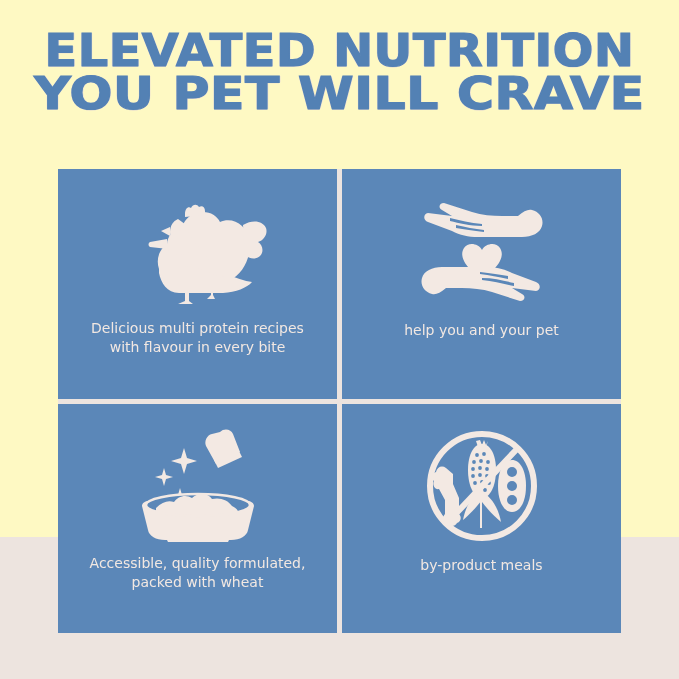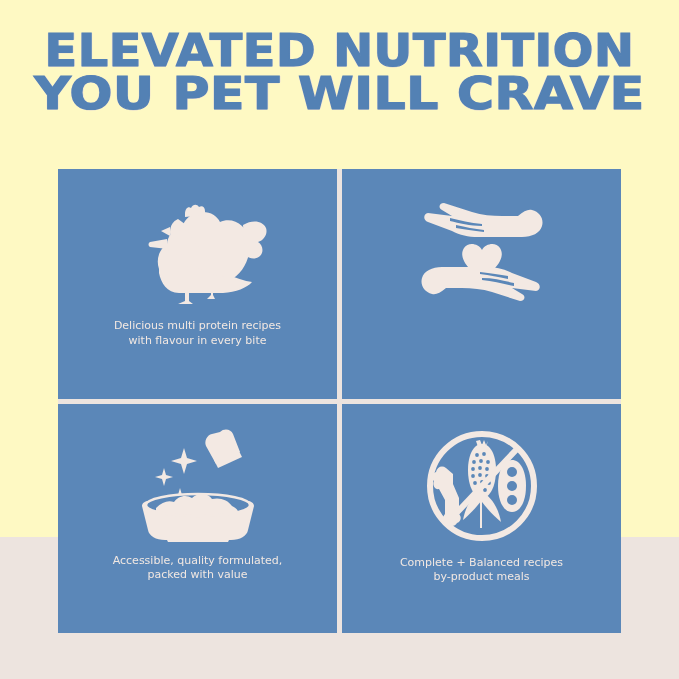--- a/index.html
+++ b/index.html
@@ -84,21 +84,21 @@
     flex: 0 0 auto;
     display: flex;
     align-items: center;
     justify-content: center;
     width: 100%;
   }
 
   .panel-caption {
     color: #f2e8e2;
     font-family: "DejaVu Sans", sans-serif;
-    font-size: 11px;
+    font-size: 14px;
     line-height: 1.36;
     text-align: center;
     padding: 0 14px;
     box-sizing: border-box;
     width: 100%;
   }
 
   
   .panel-1 .panel-icon { height: 128px; padding-top: 18px; }
   .panel-1 .panel-caption { margin-top: 4px; }
@@ -200,20 +200,21 @@
                      C114 98 113 103 108 103 L80 94 C70 91 60 90 50 90
                      L34 90 C28 95 24 97 20 96 Z"></path>
             <g fill="#5b87b8">
               <path d="M102 88 C92 86 82 83 70 82 L70 80 C82 80 93 83 102 85 Z"></path>
               <path d="M96 81 C86 79 78 77 68 76 L68 74 C79 75 88 77 96 78 Z"></path>
             </g>
           </g>
         </svg>
       </div>
       <div class="panel-caption">
+        <div>help you and your pet</div>
       </div>
     </div>
 
     <div class="panel panel-3">
       <div class="panel-icon">
         <svg class="icon-svg" width="140" height="116" viewBox="0 0 140 116" aria-hidden="true">
           <g class="cream">
 
             <path d="M92 6 C96 2 103 3 105 8 L112 26 L88 38 L78 20
                      C76 15 79 9 84 8 Z"></path>
@@ -235,21 +236,21 @@
 
           <path class="cream" d="M28 82 C34 76 40 74 46 76 C50 70 58 68 64 72
                    C70 66 80 67 84 73 C92 71 100 74 104 80
                    C108 82 110 84 110 86 C96 91 44 91 28 86 Z"></path>
 
           <ellipse class="cream-stroke" cx="70" cy="79" rx="52" ry="11" stroke-width="2.5"></ellipse>
         </svg>
       </div>
       <div class="panel-caption">
         <div>Accessible, quality formulated,</div>
-        <div>packed with value</div>
+        <div>packed with wheat</div>
       </div>
     </div>
 
     <div class="panel panel-4">
       <div class="panel-icon">
         <svg class="icon-svg" width="124" height="118" viewBox="0 0 124 118" aria-hidden="true">
 
           <circle cx="62" cy="58" r="52" class="cream-stroke" stroke-width="6"></circle>
 
           <g class="cream">
@@ -293,19 +294,18 @@
               <circle cx="92" cy="44" r="5"></circle>
               <circle cx="92" cy="58" r="5"></circle>
               <circle cx="92" cy="72" r="5"></circle>
             </g>
           </g>
 
           <line x1="28" y1="94" x2="96" y2="22" class="cream-stroke" stroke-width="6" stroke-linecap="round"></line>
         </svg>
       </div>
       <div class="panel-caption">
-        <div>Complete + Balanced recipes</div>
         <div>by-product meals</div>
       </div>
     </div>
 
   </div>
 </div>
 
 </body></html>

